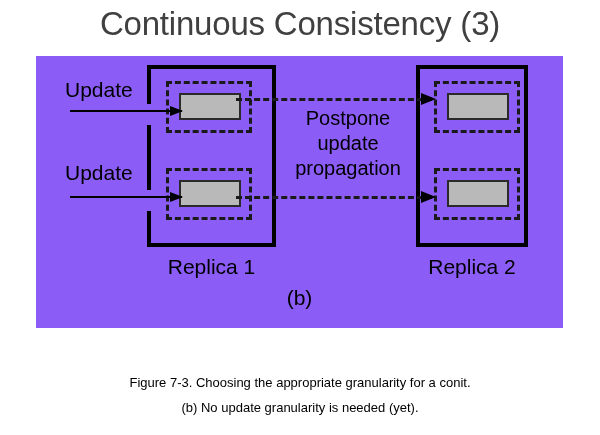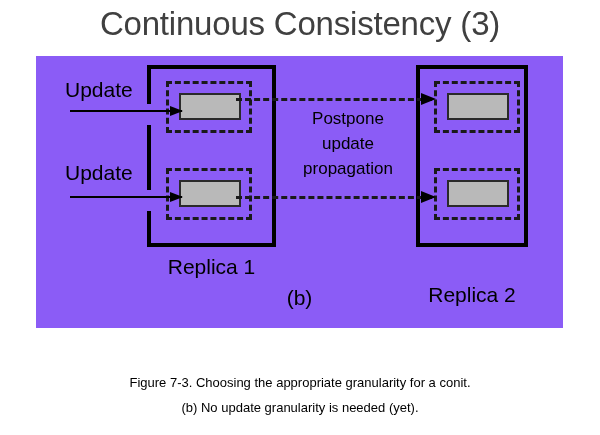--- a/index.html
+++ b/index.html
@@ -176,34 +176,34 @@
     border-left: 15px solid #000;
   }
 
   
   #postpone-text {
     position: absolute;
     left: 245px;
     top: 50px;
     width: 134px;
     text-align: center;
-    font-size: 17px;
+    font-size: 20px;
     line-height: 25px;
   }
 
   
   .replica-caption {
     position: absolute;
     font-size: 21px;
     line-height: 25px;
     white-space: nowrap;
     text-align: center;
   }
   #replica1-caption { left: 111px; top: 198px; width: 129px; }
-  #replica2-caption { left: 380px; top: 198px; width: 112px; margin-top: 28px; }
+  #replica2-caption { left: 380px; top: 198px; width: 112px; }
   #subfigure-label {
     position: absolute;
     left: 0;
     top: 229px;
     width: 527px;
     text-align: center;
     font-size: 21px;
     line-height: 25px;
   }
 

